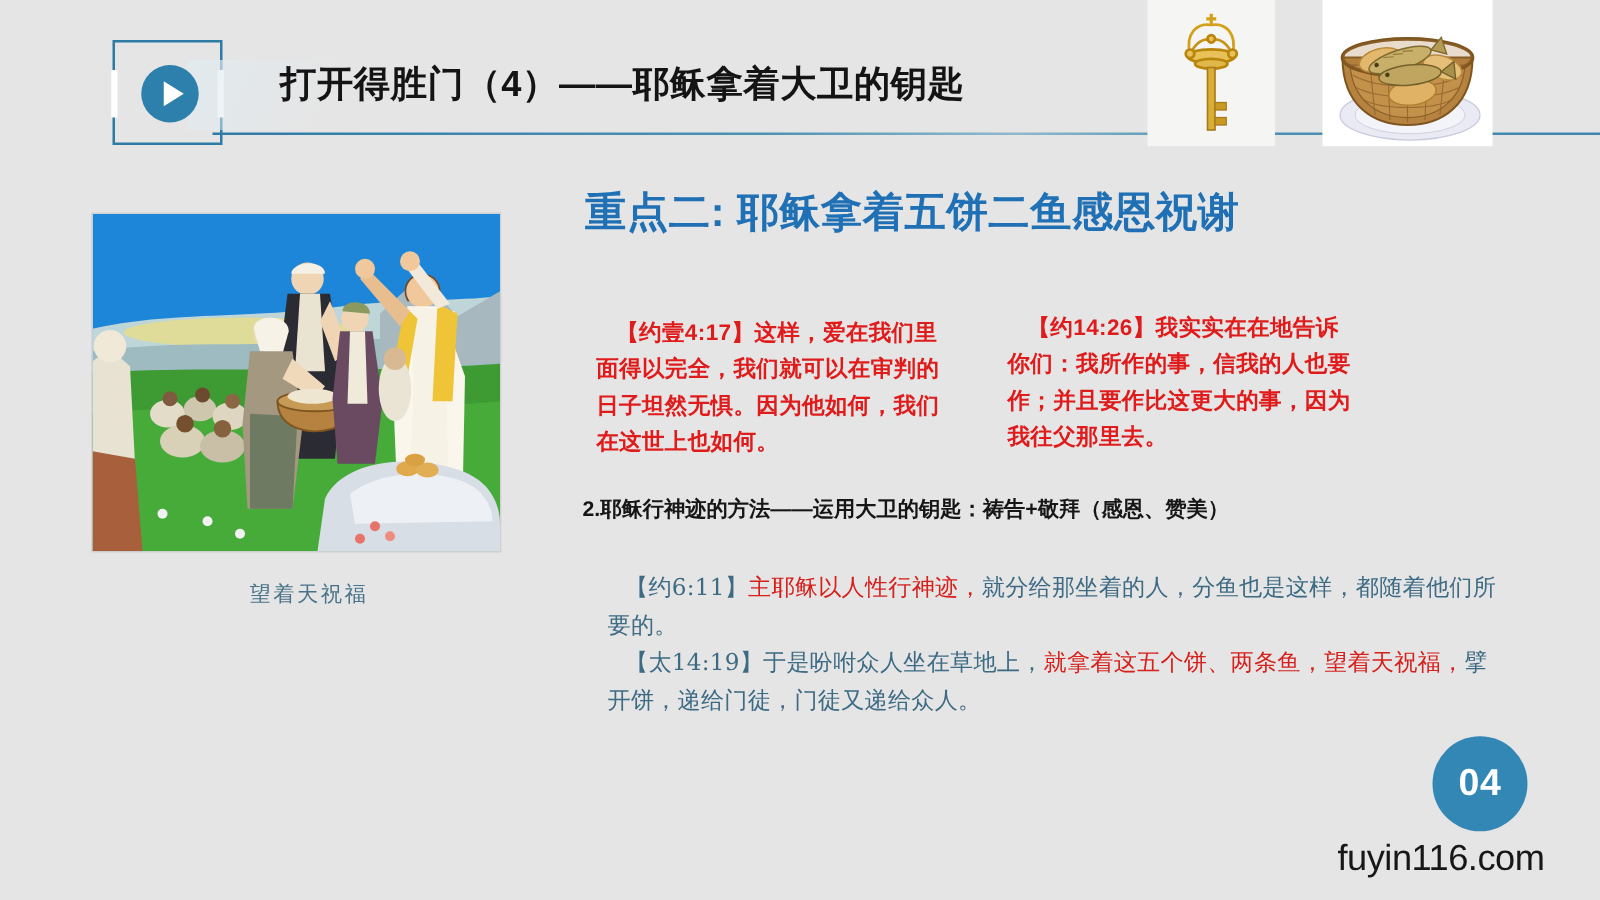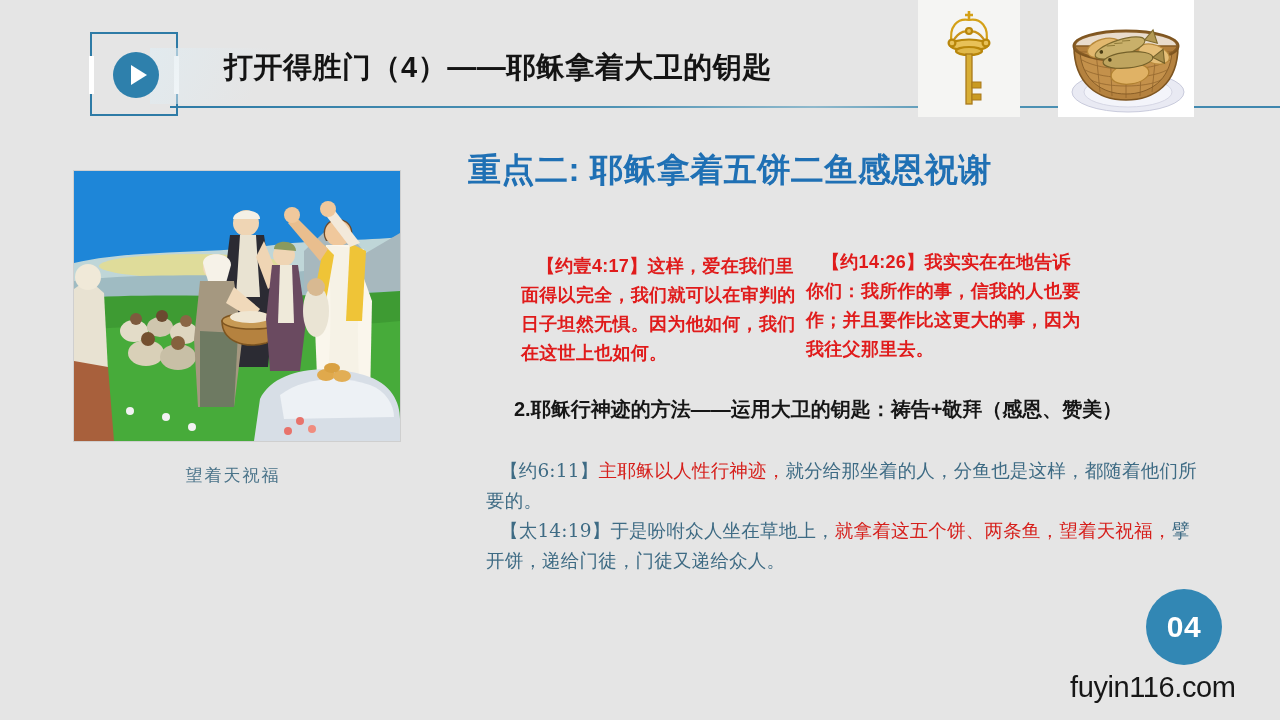--- a/index.html
+++ b/index.html
@@ -128,21 +128,21 @@
     top: 170px;
     width: 328px;
     height: 272px;
     overflow: hidden;
     border: 1px solid #cfcfcf;
     box-sizing: border-box;
   }
   .picture svg { display: block; }
   .picture-caption {
     position: absolute;
-    left: 69px;
+    left: 83px;
     top: 464px;
     width: 328px;
     text-align: center;
     font-family: "DejaVu Serif", serif;
     font-size: 17px;
     color: #4A7389;
     letter-spacing: 2px;
   }
 
   
@@ -162,41 +162,39 @@
     top: 210px;
     font-size: 20px;
     font-weight: bold;
     color: #161616;
     white-space: nowrap;
   }
   .point-2 {
     position: absolute;
     left: 466px;
     top: 396px;
-    font-size: 20px;
+    font-size: 17px;
     font-weight: bold;
     color: #161616;
     white-space: nowrap;
-    margin-left: 48px;
   }
 
   .verse-box {
     position: absolute;
     color: #E01B1B;
     font-weight: bold;
     font-size: 18px;
     line-height: 29px;
     letter-spacing: 0.3px;
   }
   .verse-a {
     left: 477px;
     top: 252px;
     width: 278px;
     text-indent: 16px;
-    margin-left: 44px;
   }
   .verse-b {
     left: 806px;
     top: 248px;
     width: 278px;
     text-indent: 16px;
   }
 
   .scripture-block {
     position: absolute;

